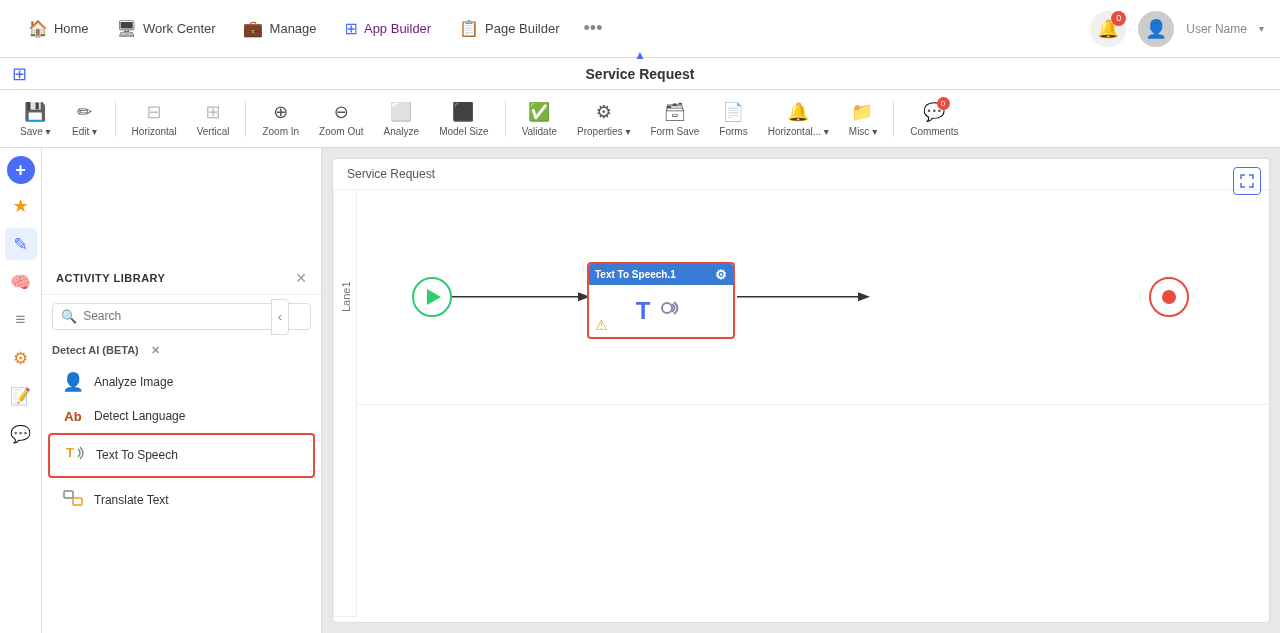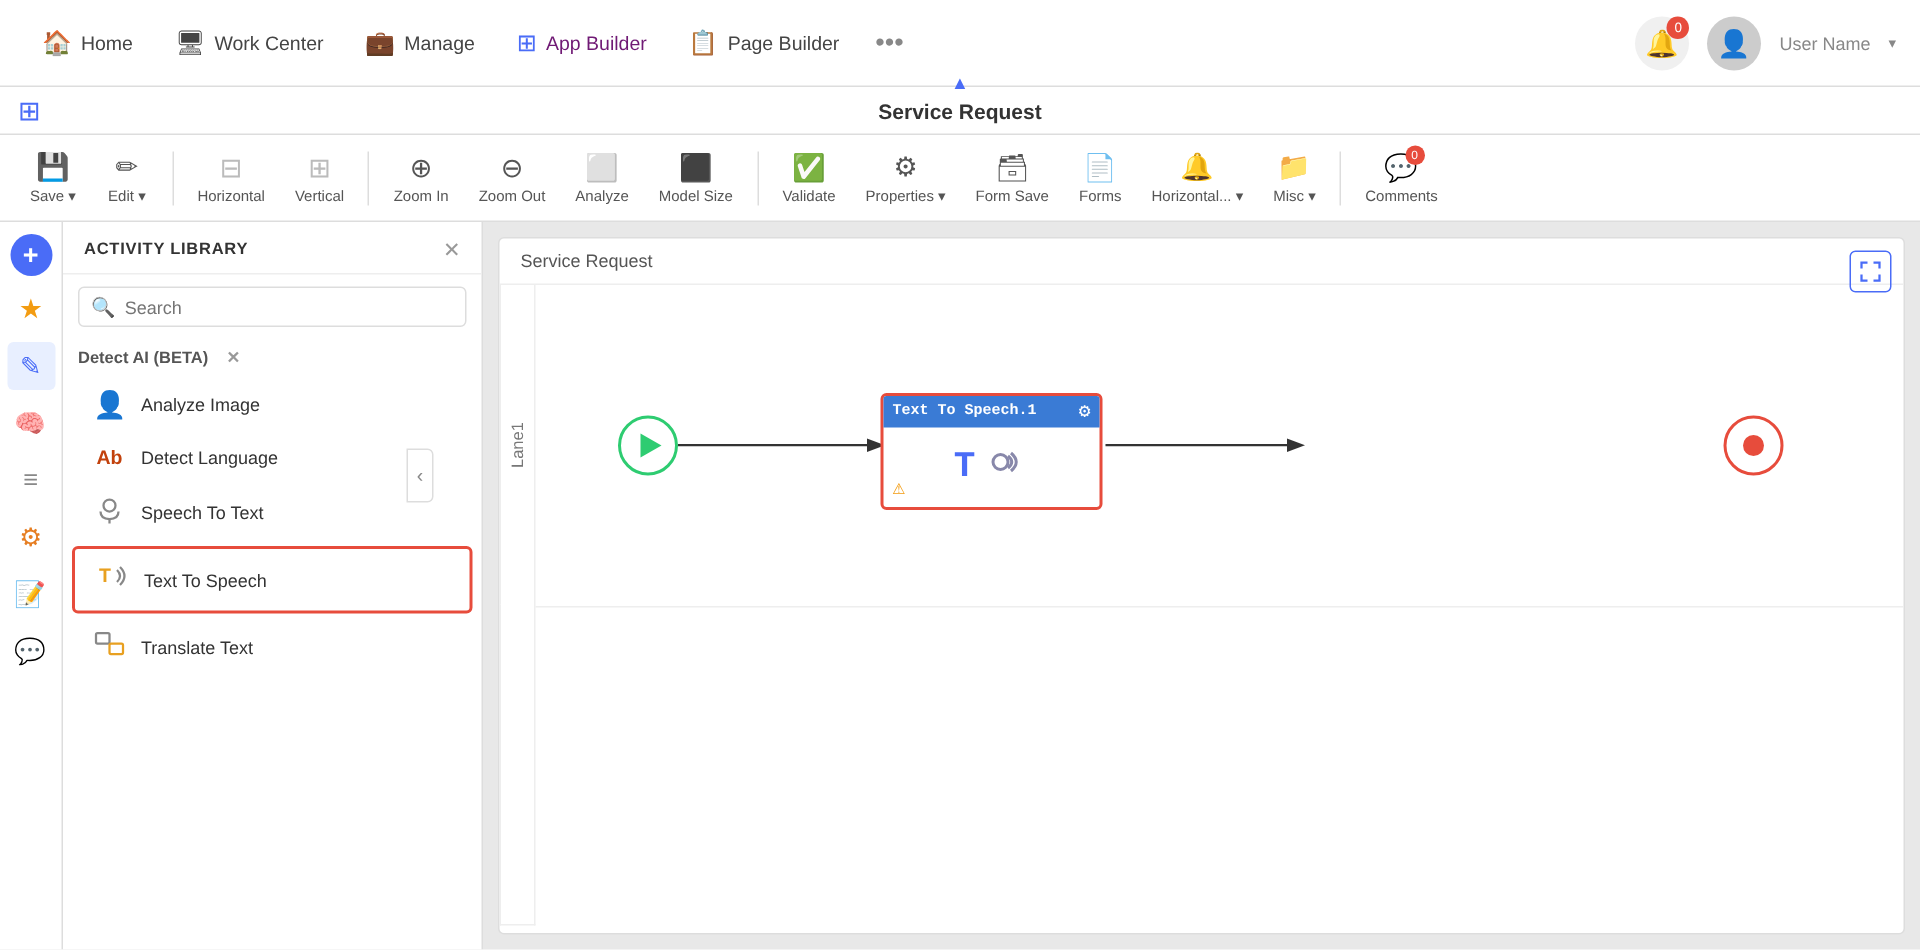--- a/index.html
+++ b/index.html
@@ -68,21 +68,21 @@
     .notif-count { position: relative; }
 
     
     .main-area {
       display: flex; height: calc(633px - 58px - 32px - 58px); background: #e8e8e8;
     }
 
     
     .sidebar {
       width: 280px; background: #fff; border-right: 1px solid #ddd;
-      display: flex; flex-direction: column; overflow: hidden;
+      display: flex; flex-direction: column; overflow: hidden; justify-content: center;
     }
     .sidebar-header {
       display: flex; align-items: center; justify-content: space-between;
       padding: 10px 14px 8px; border-bottom: 1px solid #eee;
     }
     .sidebar-title { font-size: 11px; font-weight: 700; color: #333; letter-spacing: 0.5px; }
     .sidebar-close { cursor: pointer; color: #999; font-size: 14px; }
     .search-box {
       display: flex; align-items: center; gap: 6px; margin: 8px 10px;
       border: 1px solid #ddd; border-radius: 4px; padding: 5px 8px; background: #fff;
@@ -136,21 +136,21 @@
       width: 40px; height: 40px; border: 2px solid #e74c3c;
       border-radius: 50%; display: flex; align-items: center; justify-content: center;
       background: #fff; cursor: pointer;
     }
     .flow-end-inner {
       width: 14px; height: 14px; background: #e74c3c; border-radius: 50%;
     }
     .flow-task {
       position: absolute; left: 50%; top: 50%; transform: translate(-50%, -50%);
       width: 140px; border: 2px solid #e74c3c; border-radius: 4px;
-      background: #fff; cursor: pointer; font-family: Liberation Mono, monospace;
+      background: #fff; cursor: pointer;
     }
     .flow-task-header {
       background: #3a7bd5; color: #fff; font-size: 10px; font-weight: 600;
       padding: 3px 6px; display: flex; align-items: center; justify-content: space-between;
       border-radius: 2px 2px 0 0;
     }
     .flow-task-body {
       padding: 8px; display: flex; align-items: center; justify-content: center;
       gap: 6px; min-height: 50px;
     }
@@ -325,30 +325,20 @@
       <span style="color:#999;cursor:pointer;">✕</span>
     </div>
 
     <div class="lib-item">
       <span class="lib-item-icon" style="color:#888;">👤</span>
       <span class="lib-item-label">Analyze Image</span>
     </div>
     <div class="lib-item">
       <span class="lib-item-icon" style="font-size:13px;font-weight:bold;color:#c2410c;width:22px;text-align:center;">Ab</span>
       <span class="lib-item-label">Detect Language</span>
-    </div>
-    <div class="lib-item">
-      <span class="lib-item-icon">
-        <svg width="22" height="22" viewBox="0 0 22 22">
-          <circle cx="11" cy="9" r="4" stroke="#888" stroke-width="1.5" fill="none"></circle>
-          <path d="M5 13 Q5 18 11 18 Q17 18 17 13" stroke="#888" stroke-width="1.5" fill="none"></path>
-          <line x1="11" y1="18" x2="11" y2="21" stroke="#888" stroke-width="1.5"></line>
-        </svg>
-      </span>
-      <span class="lib-item-label">Speech To Text</span>
     </div>
     <div class="lib-item selected">
       <span class="lib-item-icon">
         <svg width="22" height="22" viewBox="0 0 22 22">
           <text x="2" y="15" font-size="13" font-weight="bold" fill="#e8a020">T</text>
           <path d="M14 7 Q18 11 14 15" stroke="#888" stroke-width="1.5" fill="none"></path>
           <path d="M16 5 Q22 11 16 17" stroke="#888" stroke-width="1.5" fill="none"></path>
         </svg>
       </span>
       <span class="lib-item-label">Text To Speech</span>

